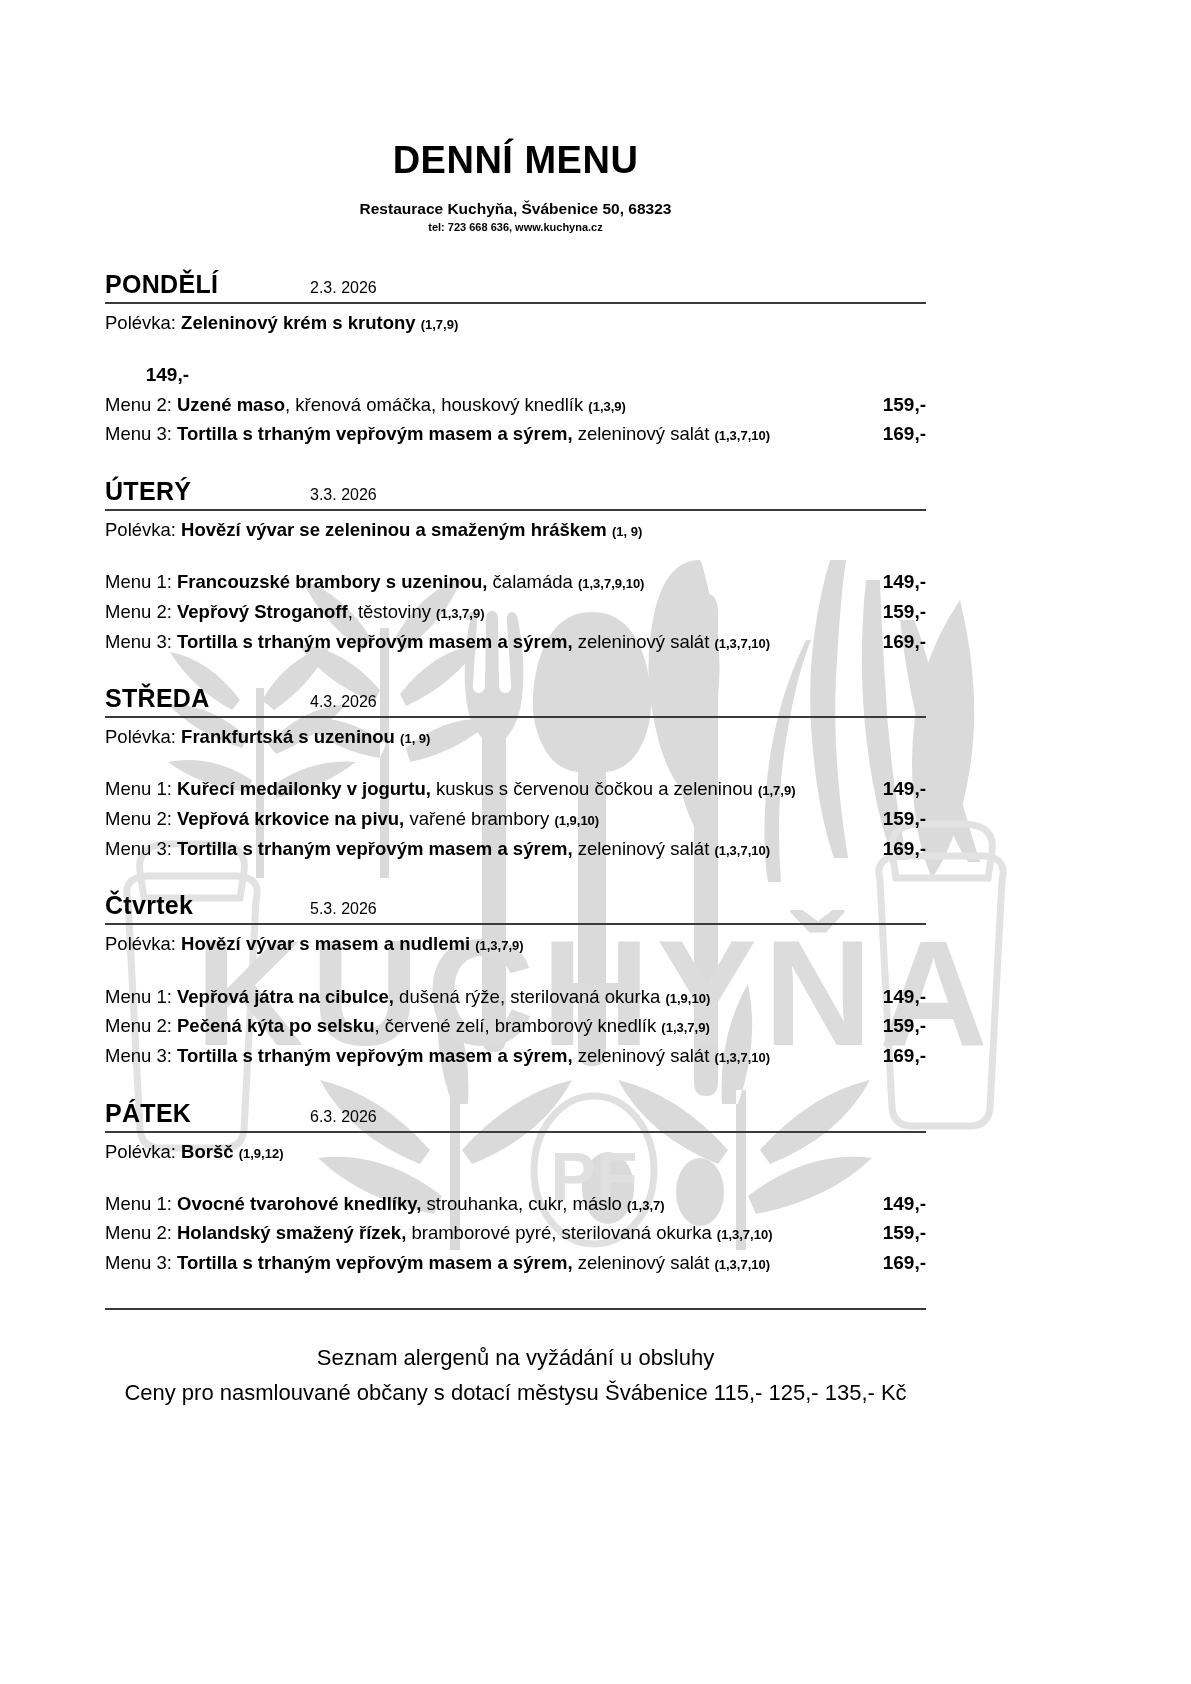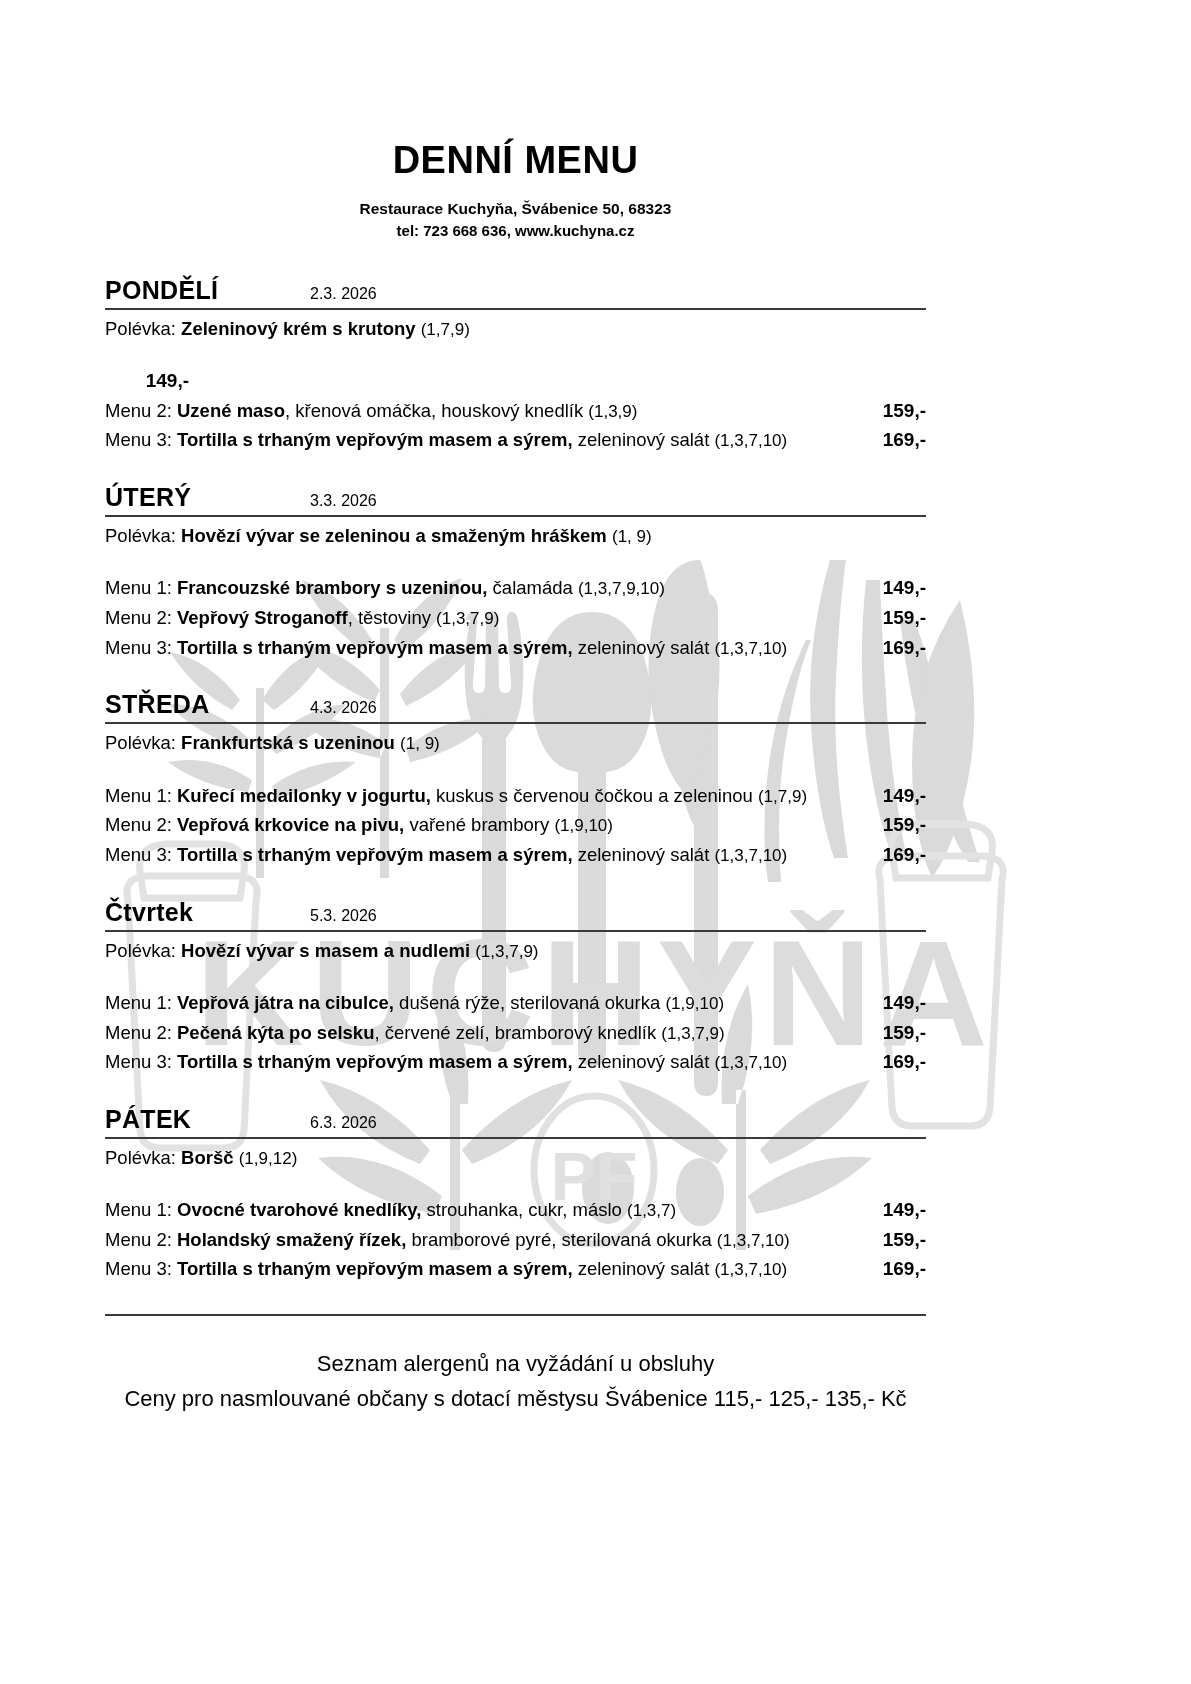--- a/index.html
+++ b/index.html
@@ -45,21 +45,21 @@
     letter-spacing: 0.5px;
     line-height: 1.1;
   }
   .doc-sub {
     font-size: 15.5px;
     font-weight: bold;
     margin-top: 16px;
     line-height: 1.45;
   }
   .doc-sub2 {
-    font-size: 15px;
+    font-size: 11px;
     font-weight: bold;
     line-height: 1.45;
   }
 
   
   .day { margin-top: 28px; }
   .day:first-of-type { margin-top: 34px; }
 
   .day-head {
     display: flex;
@@ -95,22 +95,22 @@
     align-items: baseline;
     font-size: 18.5px;
     line-height: 1.55;
     white-space: nowrap;
   }
   .menu-text { flex: 1 1 auto; }
   .menu-label { font-weight: normal; }
   .menu-dish { font-weight: bold; }
   .menu-side { font-weight: normal; }
   .alg {
-    font-size: 17px;
-    font-weight: normal;
+    font-size: 13px;
+    font-weight: bold;
   }
   .menu-price {
     flex: 0 0 auto;
     font-size: 19px;
     font-weight: bold;
     text-align: right;
     min-width: 74px;
     padding-left: 10px;
   }
 

